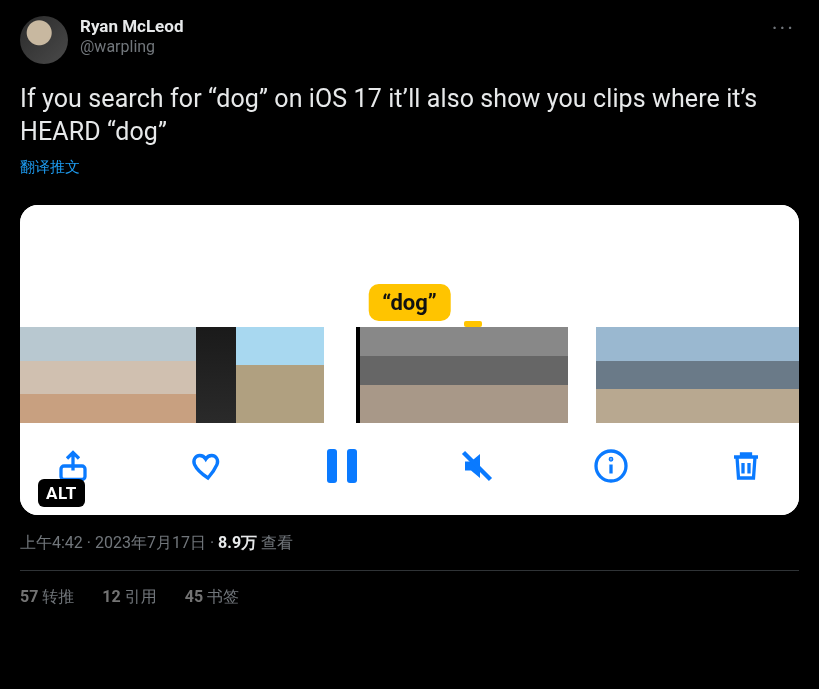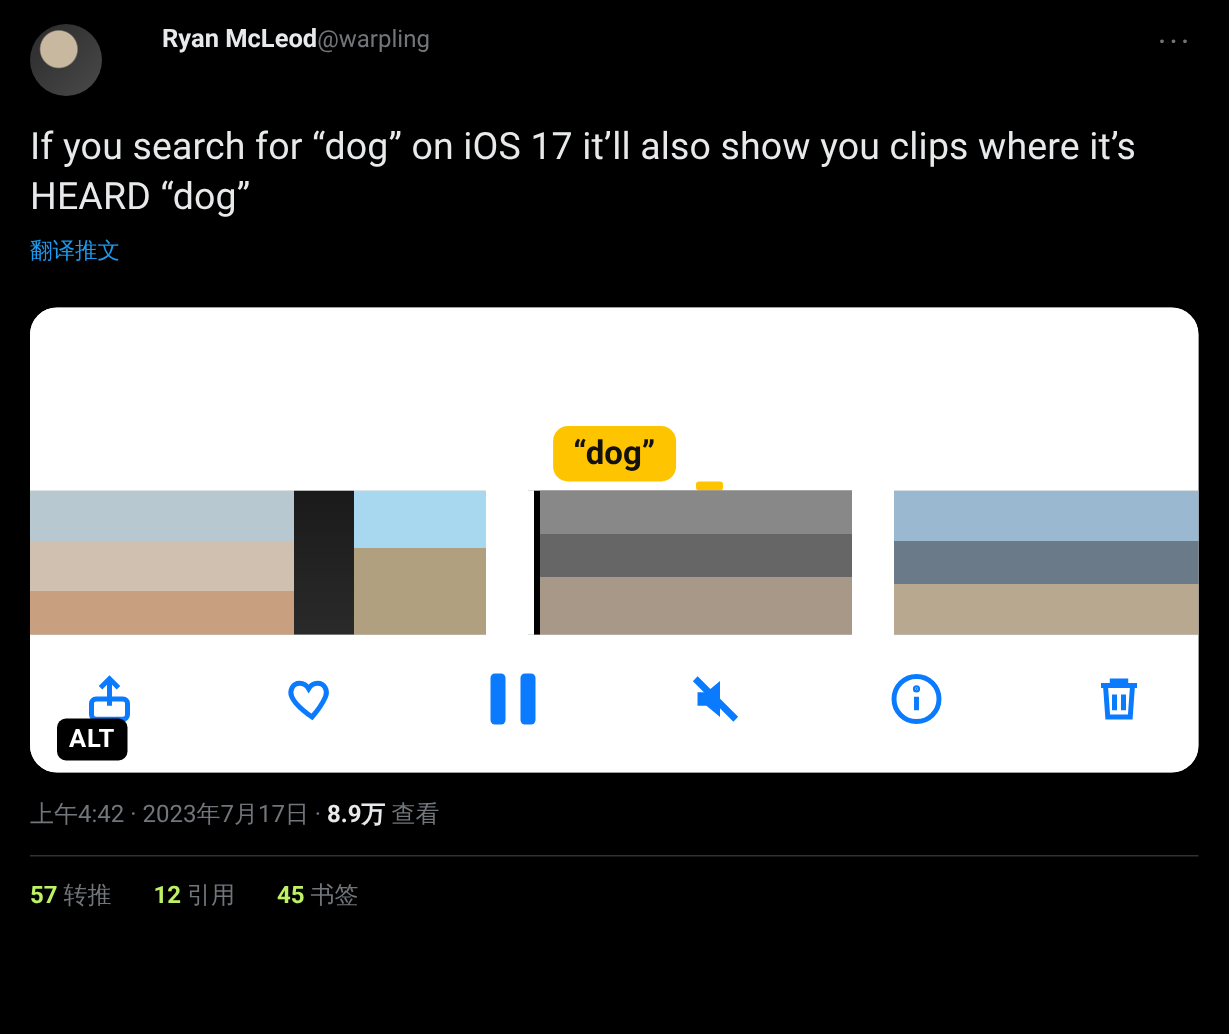--- a/index.html
+++ b/index.html
@@ -13,21 +13,21 @@
   }
   .tweet { padding: 16px 20px 0 20px; }
   .header { display: flex; align-items: flex-start; }
   .avatar {
     width: 48px; height: 48px; border-radius: 50%;
     background: #555; flex: 0 0 auto; margin-right: 12px;
     background-image: radial-gradient(circle at 40% 35%, #c8b8a0 0 12px, transparent 13px),
                       linear-gradient(135deg,#2a2a2a,#4a4a4a);
     background-size: cover;
   }
-  .name-block { display: flex; flex-direction: row; line-height: 1.25; margin-left: 28px; }
+  .name-block { display: flex; flex-direction: column; line-height: 1.25; }
   .display-name { font-weight: 700; font-size: 17px; color: #e7e9ea; }
   .handle { font-size: 16px; color: #71767b; }
   .more { margin-left: auto; color: #71767b; font-size: 22px; letter-spacing: 2px; padding: 0 4px; cursor: pointer; }
   .body-text {
     margin-top: 18px; font-size: 25px; line-height: 1.32; color: #e7e9ea;
     letter-spacing: 0.1px;
   }
   .translate { margin-top: 10px; font-size: 15px; color: #1d9bf0; cursor: pointer; }
   .media-card {
     margin-top: 28px; background: #fff; border-radius: 18px;
@@ -73,21 +73,21 @@
     padding: 4px 8px; border-radius: 6px; letter-spacing: 0.5px;
   }
   .meta {
     margin-top: 18px; color: #71767b; font-size: 16px;
   }
   .meta .views-num { color: #e7e9ea; font-weight: 700; }
   .divider { margin-top: 16px; border: none; border-top: 1px solid #2f3336; }
   .stats {
     display: flex; gap: 28px; padding-top: 16px; font-size: 16px; color: #71767b;
   }
-  .stats .num { color: #bef264; font-weight: 700; margin-right: 4px; }
+  .stats .num { color: #737373; font-weight: 700; margin-right: 4px; }
 </style>
 </head>
 <body>
 
 <div class="tweet">
   <div class="header">
     <div class="avatar"></div>
     <div class="name-block">
       <span class="display-name">Ryan McLeod</span>
       <span class="handle">@warpling</span>

